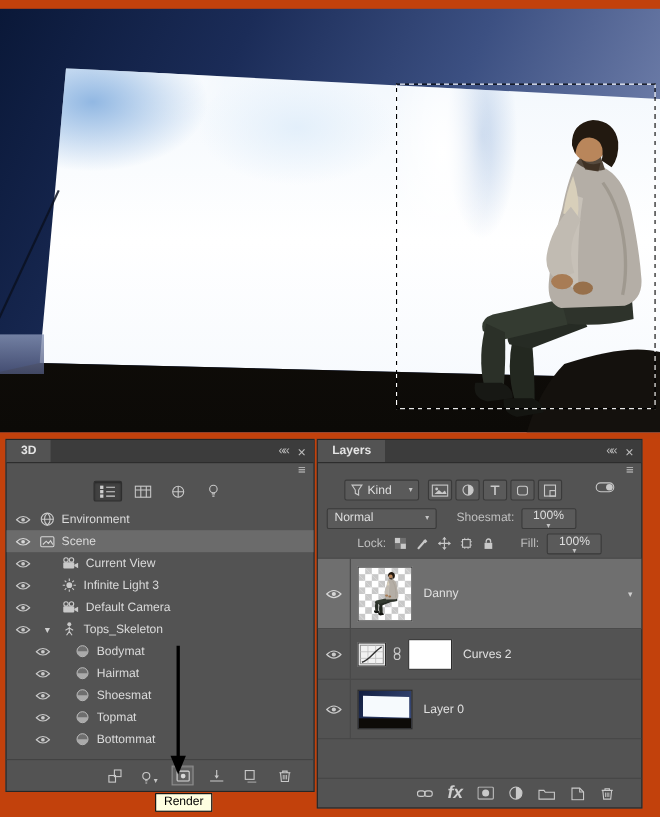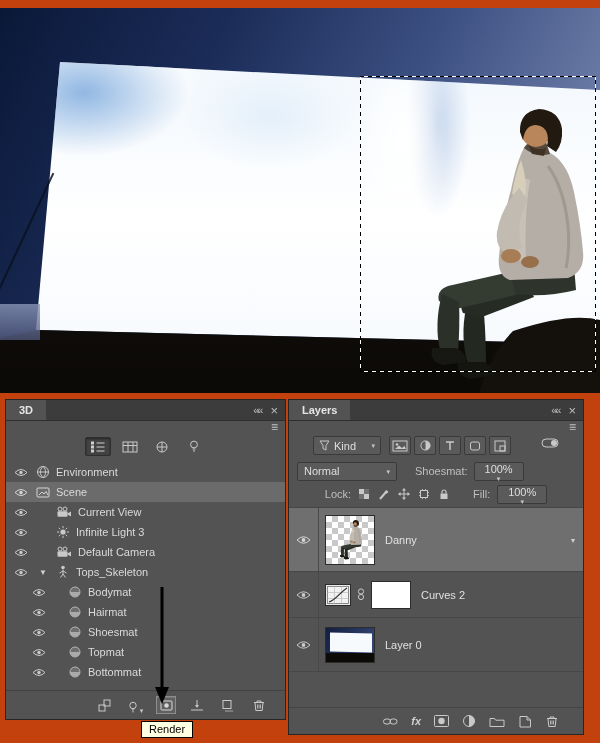--- a/index.html
+++ b/index.html
@@ -108,21 +108,21 @@
   .cliplink { margin-left:5px; flex:none; }
   .mask-thumb { width:40px; height:28px; margin-left:5px; background:#ffffff; border:1px solid #2c2c2c; flex:none; }
   .thumb-photo { width:50px; height:36px; margin-left:6px; border:1px solid #2c2c2c; position:relative;
                  overflow:hidden; flex:none; }
   .mini-sky { position:absolute; inset:0; background:linear-gradient(120deg,#131f40,#3a4c7c); }
   .mini-screen { position:absolute; left:9%; top:15%; width:87%; height:57%; background:#f6fafd;
                  transform:skewY(1.5deg); }
   .mini-ground { position:absolute; left:0; bottom:0; width:100%; height:25%; background:#0d0b08; }
   .bar-lay { position:absolute; bottom:0; left:0; right:0; height:27px; border-top:1px solid #454545;
              display:flex; align-items:center; justify-content:flex-end; gap:13px; padding-right:24px; }
-  .fxtxt { font-style:italic; font-weight:bold; font-size:11px; color:#cfcfcf; }
+  .fxtxt { font-style:italic; font-weight:bold; font-size:16px; color:#cfcfcf; }
 </style>
 </head>
 <body>
 
 <div class="page">
 
   <svg width="0" height="0" style="position:absolute" aria-hidden="true">
     <defs>
       <g id="man-figure">
         <path d="M68 212 Q62 242 70 268 L88 270 Q88 242 86 218 Z" fill="#232820"></path>

